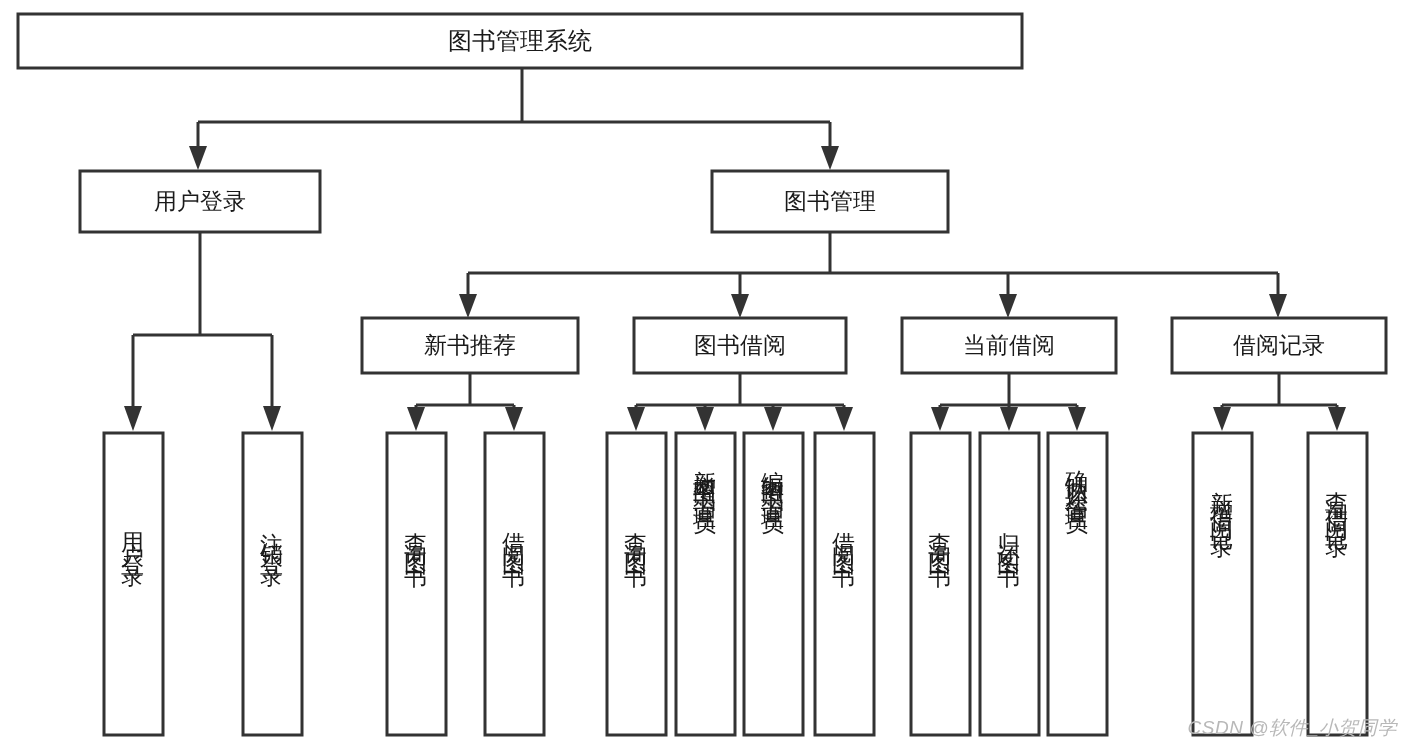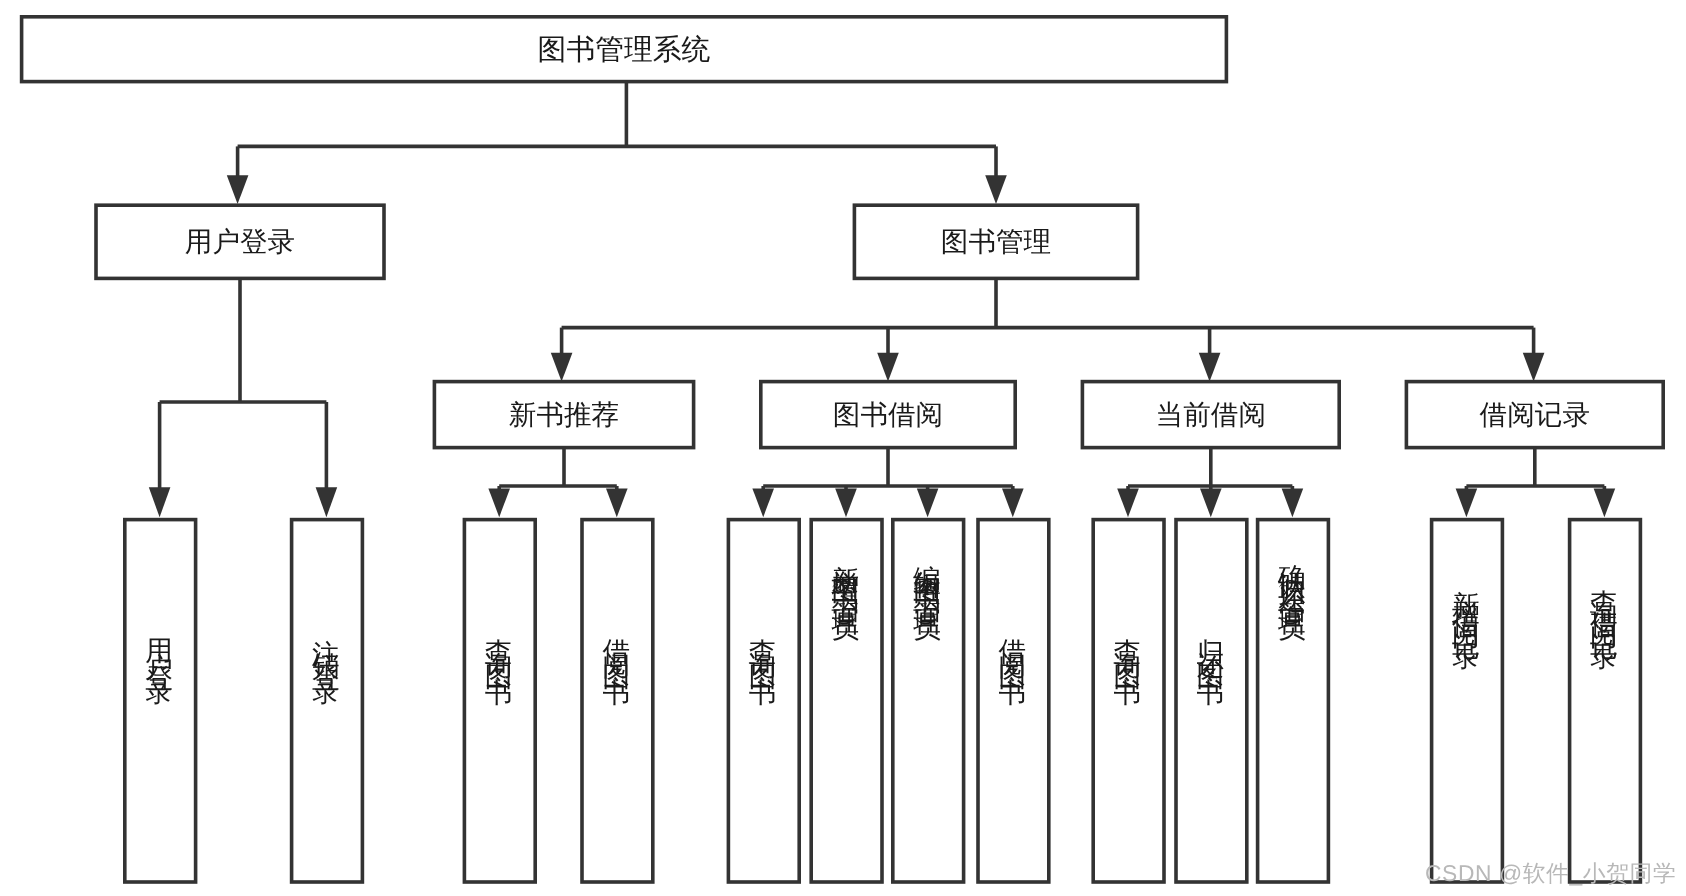--- a/index.html
+++ b/index.html
@@ -53,20 +53,21 @@
   .watermark {
     position: absolute;
     right: 8px;
     bottom: 6px;
     font-family: "Liberation Sans", "DejaVu Sans", sans-serif;
     font-size: 19px;
     color: #b8b8b8;
     letter-spacing: 0.5px;
     white-space: nowrap;
     pointer-events: none;
+    font-style: italic;
   }
 </style>
 </head>
 <body>
 
 <svg id="diagram" viewBox="0 0 1405 747">
 
   <g>
     <path class="connector" d="M 522 68 L 522 122"></path>
     <path class="connector" d="M 198 122 L 830 122"></path>

